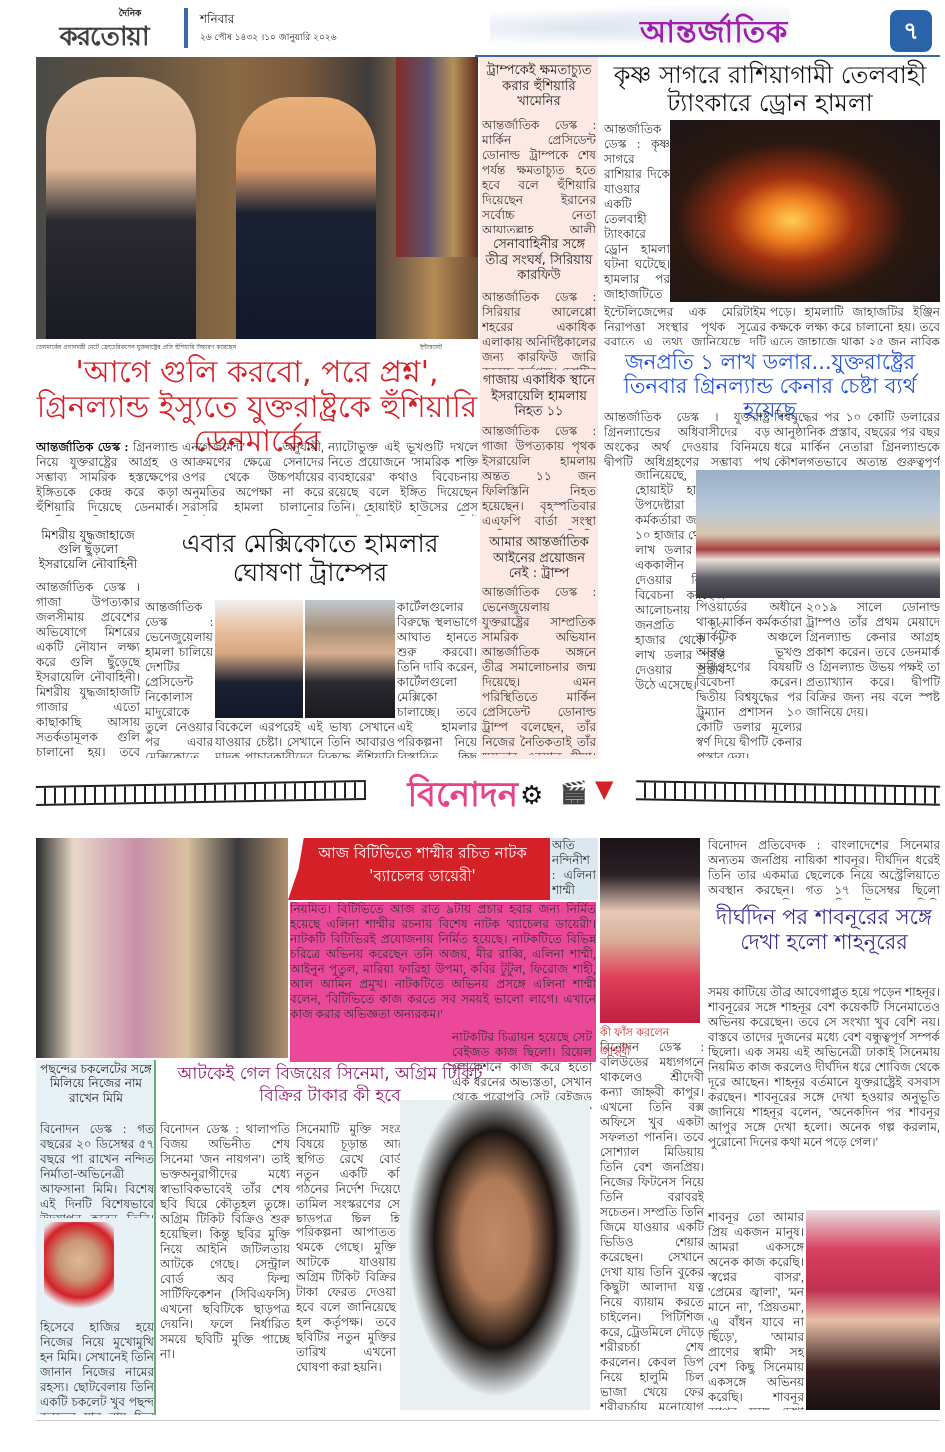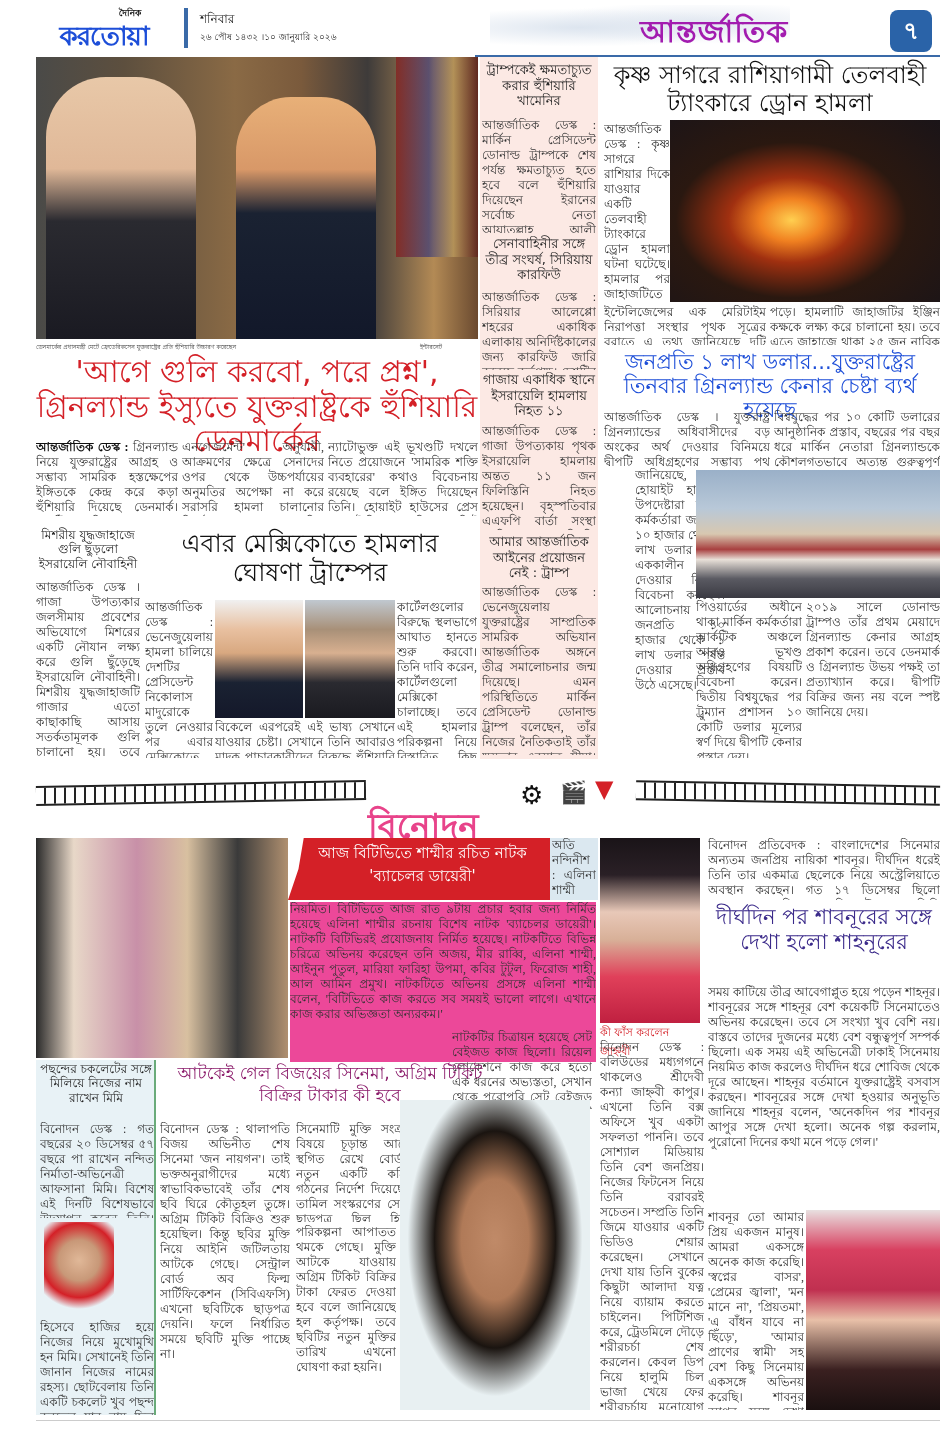--- a/index.html
+++ b/index.html
@@ -7,21 +7,21 @@
   .abs { position: absolute; }
   .body-text { font-size: 12px; line-height: 15px; color: #333; text-align: justify; overflow: hidden; font-family: Liberation Serif, serif; }
   .body-text b { font-weight: bold; color: #111; }
   .headline { font-family: "DejaVu Sans", sans-serif; text-align: center; line-height: 1.15; }
   .photo { overflow: hidden; }
   .caption { font-size: 6px; color: #444; }
 
   
   #masthead { left: 0; top: 0; width: 945px; height: 56px; }
   #logo-small { left: 90px; top: 6px; width: 80px; font-size: 9px; font-weight: bold; text-align: center; color: #111; }
-  #logo-big { left: 34px; top: 16px; width: 140px; font-size: 26px; font-weight: bold; text-align: center; color: #1d4ed8; letter-spacing: -1px; }
+  #logo-big { left: 34px; top: 16px; width: 140px; font-size: 26px; font-weight: bold; text-align: center; color: #404040; letter-spacing: -1px; }
   #mast-divider { left: 184px; top: 8px; width: 4px; height: 40px; background: #3a6aa8; }
   #mast-day { left: 200px; top: 10px; font-size: 12px; color: #222; }
   #mast-date { left: 200px; top: 30px; font-size: 9px; color: #222; }
   #section-title { left: 640px; top: 8px; font-size: 30px; font-weight: bold; color: #2a63a8; letter-spacing: 1px; }
   #page-num { left: 890px; top: 10px; width: 42px; height: 42px; background: #2a63a8; color: #fff; font-size: 24px; font-weight: bold; text-align: center; line-height: 42px; border-radius: 8px; }
   #world-map { left: 490px; top: 5px; width: 300px; height: 45px; background: radial-gradient(ellipse at 30% 50%, #dde5ef 0%, transparent 60%), radial-gradient(ellipse at 70% 40%, #e2e8f1 0%, transparent 55%); }
   #mast-rule { left: 475px; top: 55px; width: 465px; height: 2px; background: #3a6aa8; }
 
   
   #photo-main { left: 36px; top: 57px; width: 442px; height: 282px; background: linear-gradient(90deg, #4a4a48 0%, #5d4f3e 20%, #8a6a45 45%, #7a5a3c 60%, #3e3b3a 75%, #b38a55 90%, #6a4a30 100%); }
@@ -69,21 +69,21 @@
   #headline-mexico { left: 145px; top: 530px; width: 330px; font-size: 25px; color: #111; }
   #mexico-col1 { left: 145px; top: 600px; width: 68px; height: 158px; }
   #photo-trump { left: 215px; top: 600px; width: 88px; height: 118px; background: linear-gradient(180deg, #f0f0f0 0%, #e8c0a0 25%, #d8a880 45%, #1a2232 70%, #14182a 100%); }
   #photo-sheinbaum { left: 305px; top: 600px; width: 90px; height: 118px; background: linear-gradient(180deg, #c0c8d0 0%, #a89078 25%, #d8b090 45%, #2a2a30 70%, #1a1a20 100%); }
   #mexico-col2 { left: 397px; top: 600px; width: 80px; height: 158px; }
   #mexico-bottom { left: 215px; top: 720px; width: 180px; height: 38px; }
 
   
   #film-strip { left: 36px; top: 765px; width: 904px; height: 70px; }
   #film-strip .strip { position: absolute; height: 20px; border-top: 2px solid #222; border-bottom: 2px solid #222; background: repeating-linear-gradient(90deg, #fff 0px, #fff 8px, #222 8px, #222 10px); }
-  #binodon-title { left: 368px; top: 768px; width: 150px; font-size: 34px; font-weight: bold; color: #e8438a; text-align: left; margin-top: 32px; }
+  #binodon-title { left: 368px; top: 768px; width: 150px; font-size: 34px; font-weight: bold; color: #e8438a; text-align: right; }
   #reel-icon { left: 520px; top: 780px; font-size: 26px; color: #111; }
   #clapper-icon { left: 560px; top: 780px; font-size: 22px; color: #111; }
   #popcorn-icon { left: 595px; top: 775px; font-size: 24px; color: #d42027; }
 
   
   #photo-family { left: 36px; top: 838px; width: 252px; height: 220px; background: linear-gradient(90deg, #2a2a2a 0%, #e8d8c8 15%, #c890a8 40%, #d8c0a0 60%, #3a3a3a 80%, #b09070 100%); }
   #red-banner { left: 288px; top: 838px; width: 262px; height: 62px; background: #d42027; clip-path: polygon(6% 0, 100% 0, 100% 100%, 0 100%, 4% 50%); }
   #bachelor-head { left: 300px; top: 842px; width: 245px; font-size: 15px; color: #fff; text-align: center; line-height: 1.5; }
   #bachelor-side { left: 552px; top: 838px; width: 44px; height: 62px; }
   #bachelor-side-box { left: 550px; top: 838px; width: 48px; height: 62px; background: #dbe8f0; }

